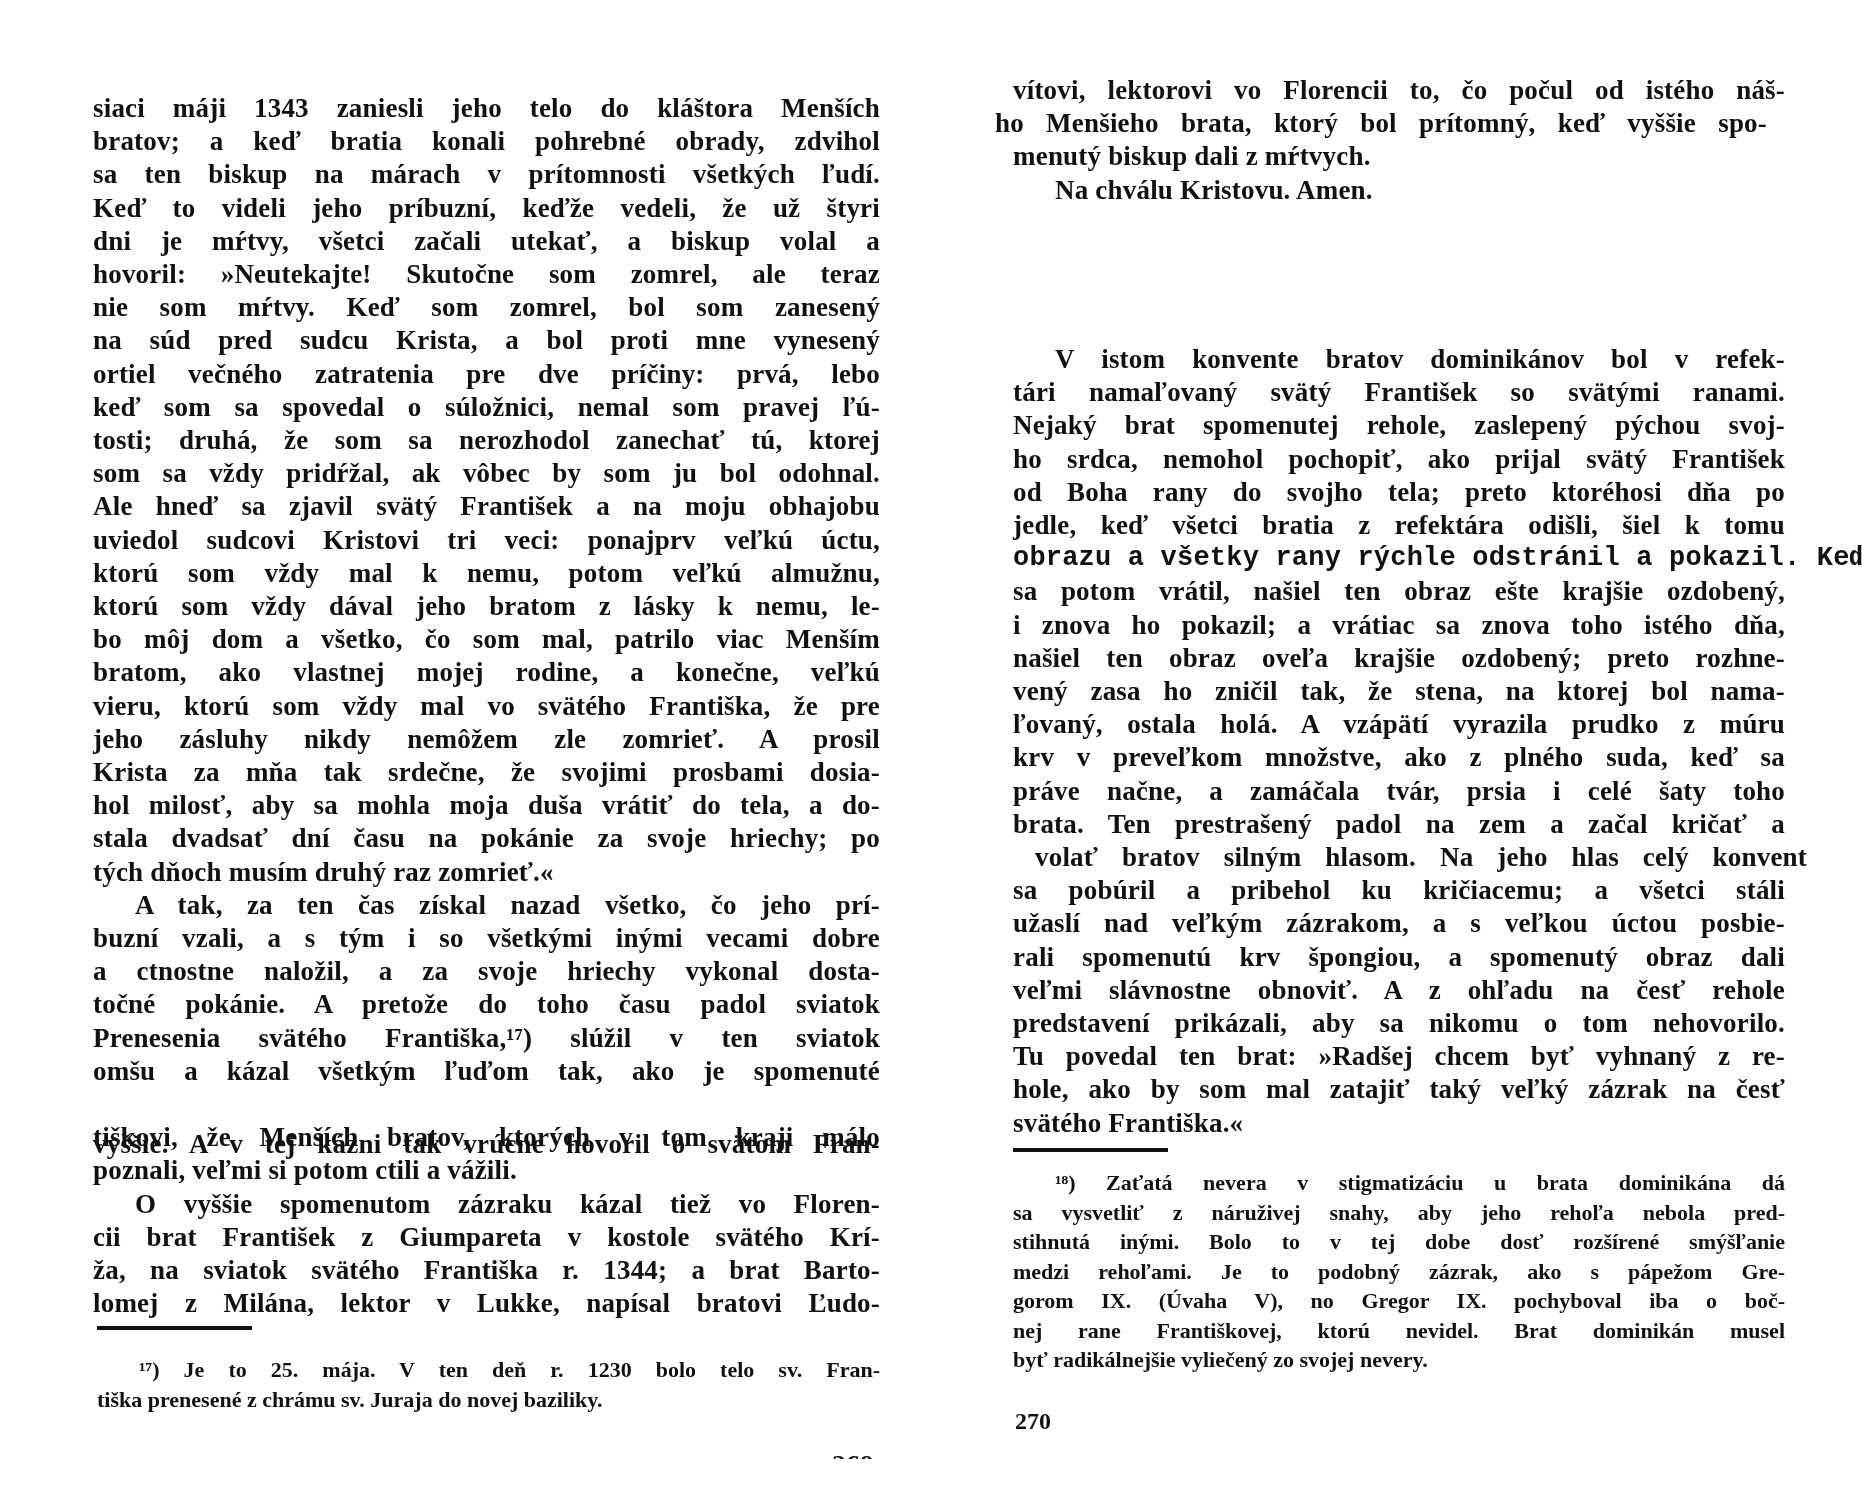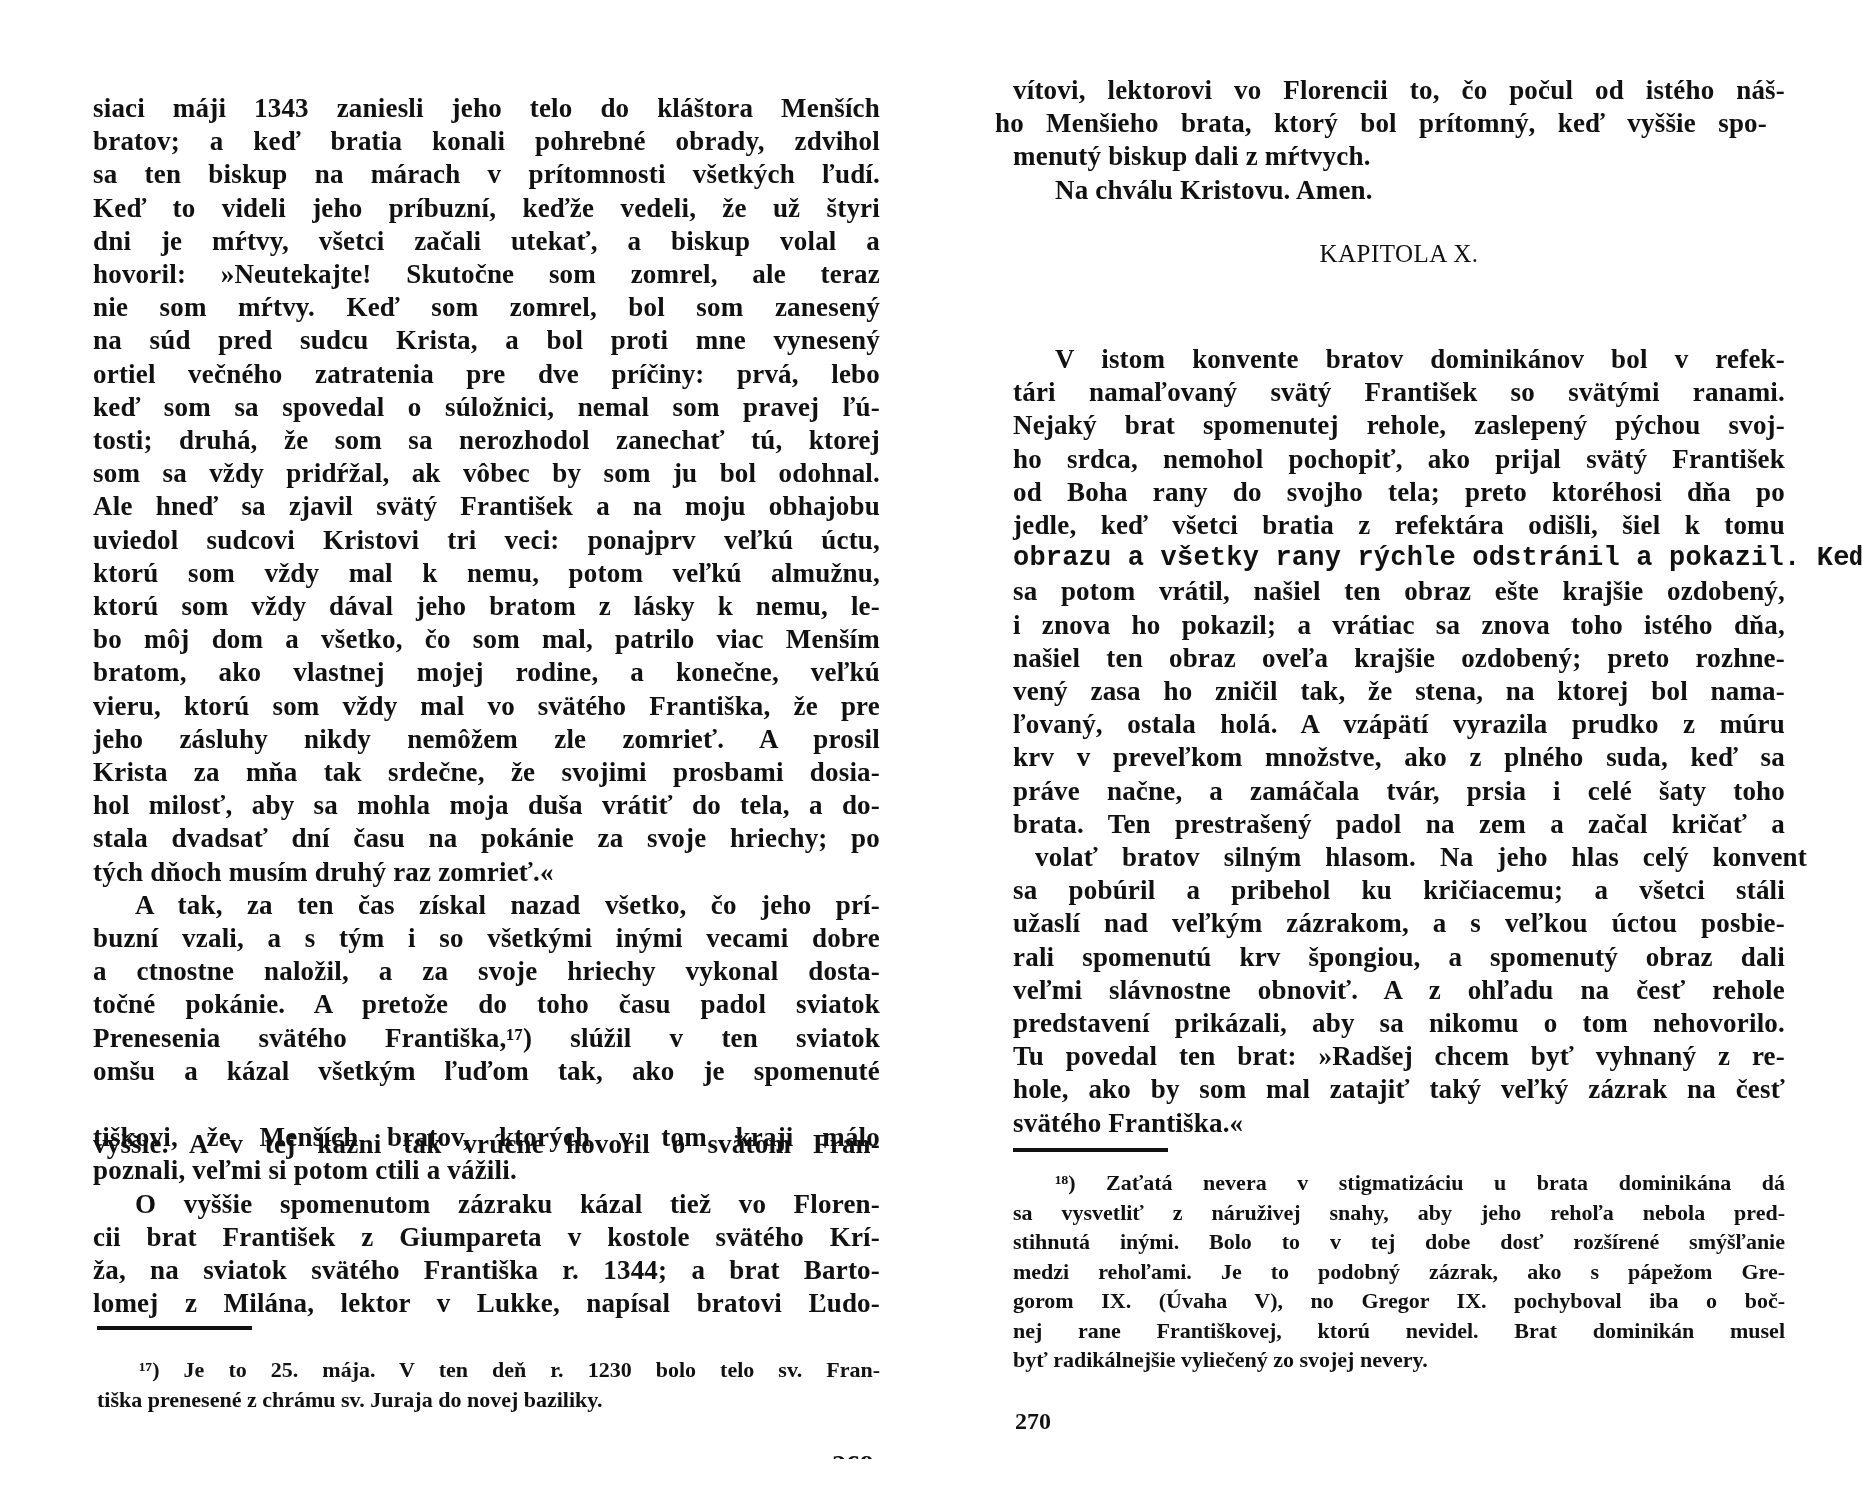--- a/index.html
+++ b/index.html
@@ -122,21 +122,20 @@
   </div>
 </div>
 
 <div class="page page-right">
   <div id="right-top">
       <div class="line" style="left: 82px; top: 74px; width: 772px;">vítovi, lektorovi vo Florencii to, čo počul od istého náš-</div>
       <div class="line" style="left: 64px; top: 107.2px; width: 772px;">ho Menšieho brata, ktorý bol prítomný, keď vyššie spo-</div>
       <div class="line last" style="left: 82px; top: 140.4px; width: auto;">menutý biskup dali z mŕtvych.</div>
       <div class="line last" style="left: 124px; top: 173.6px; width: auto;">Na chválu Kristovu. Amen.</div>
     </div>
-  <div class="chapter" style="left:82px; width:772px; top:240px;">KAPITOLA X.</div>
   <div id="right-body">
       <div class="line" style="left: 124px; top: 343px; width: 730px;">V istom konvente bratov dominikánov bol v refek-</div>
       <div class="line" style="left: 82px; top: 376.2px; width: 772px;">tári namaľovaný svätý František so svätými ranami.</div>
       <div class="line" style="left: 82px; top: 409.4px; width: 772px;">Nejaký brat spomenutej rehole, zaslepený pýchou svoj-</div>
       <div class="line" style="left: 82px; top: 442.6px; width: 772px;">ho srdca, nemohol pochopiť, ako prijal svätý František</div>
       <div class="line" style="left: 82px; top: 475.8px; width: 772px;">od Boha rany do svojho tela; preto ktoréhosi dňa po</div>
       <div class="line" style="left: 82px; top: 509px; width: 772px;">jedle, keď všetci bratia z refektára odišli, šiel k tomu</div>
       <div class="line" style="left: 82px; top: 542.2px; width: 772px; font-family: Liberation Mono, monospace;">obrazu a všetky rany rýchle odstránil a pokazil. Keď</div>
       <div class="line" style="left: 82px; top: 575.4px; width: 772px;">sa potom vrátil, našiel ten obraz ešte krajšie ozdobený,</div>
       <div class="line" style="left: 82px; top: 608.6px; width: 772px;">i znova ho pokazil; a vrátiac sa znova toho istého dňa,</div>

